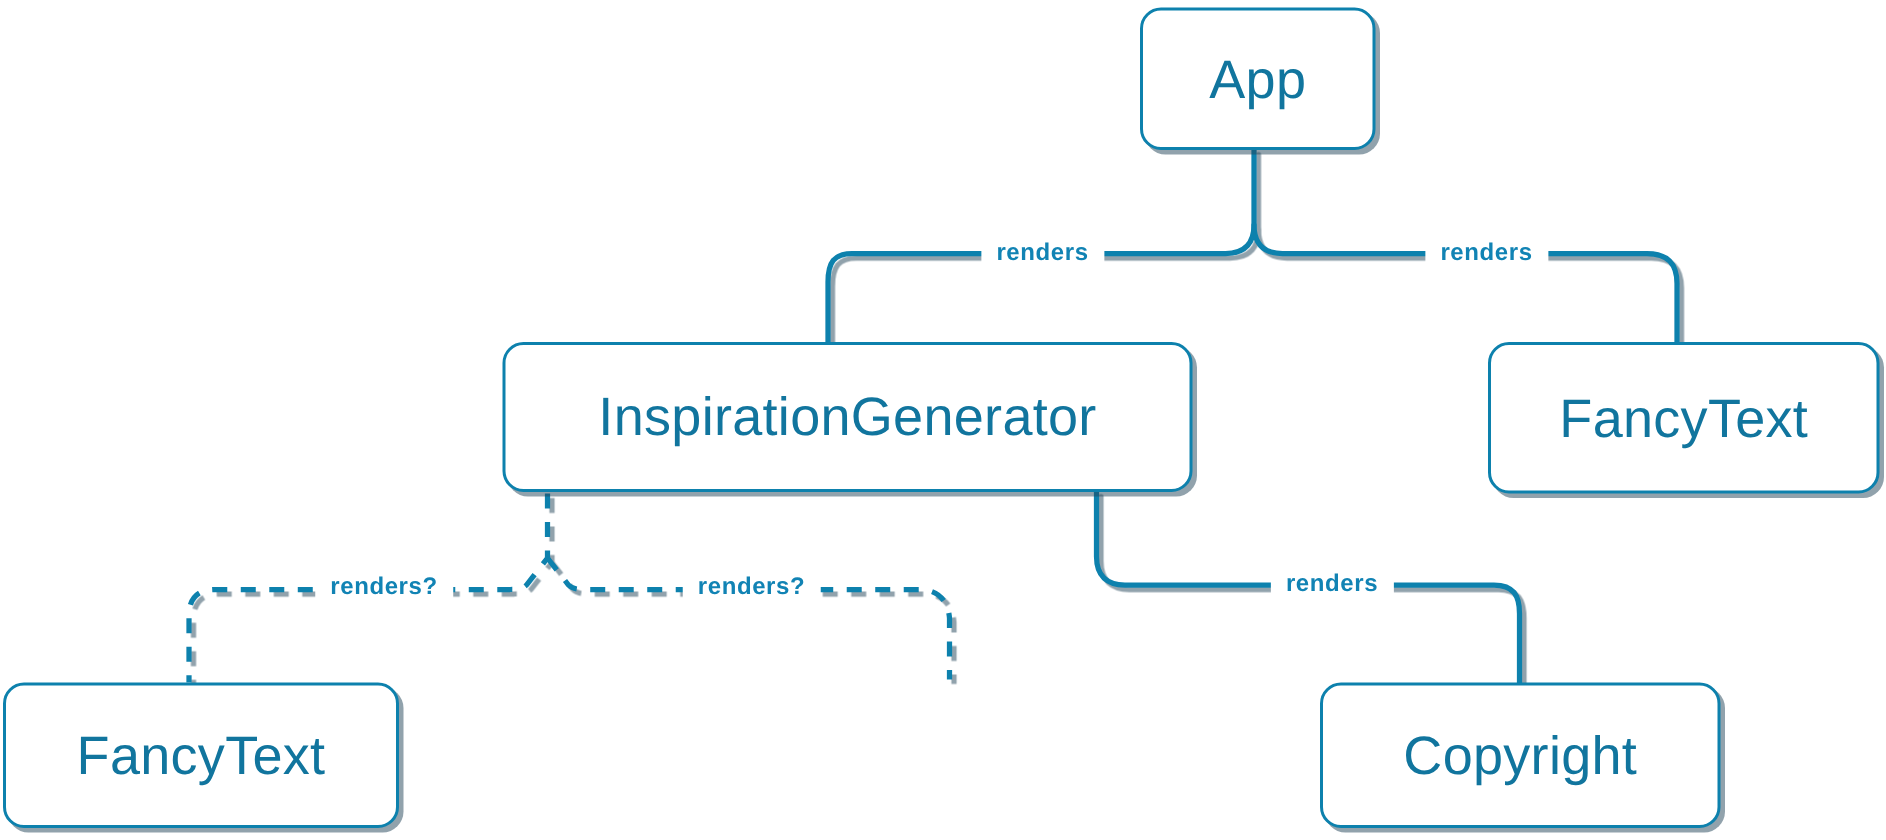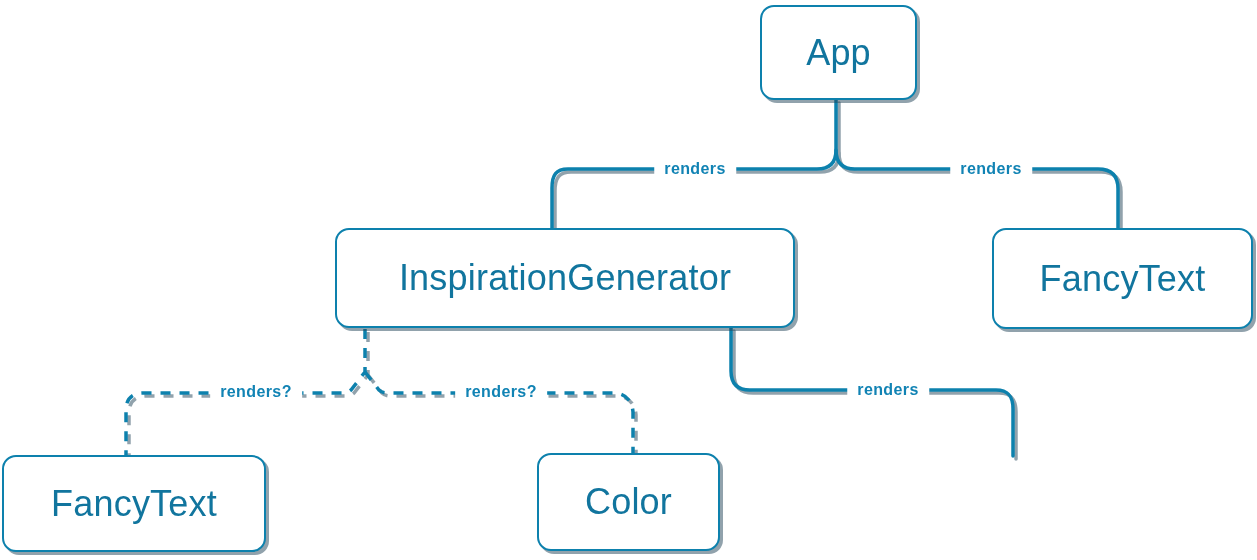--- a/index.html
+++ b/index.html
@@ -81,15 +81,15 @@
   <div class="edge-label lbl-renders-left">renders</div>
   <div class="edge-label lbl-renders-right">renders</div>
   <div class="edge-label lbl-renders-q-left">renders?</div>
   <div class="edge-label lbl-renders-q-right">renders?</div>
   <div class="edge-label lbl-renders-copyright">renders</div>
 
   <div class="node node-ig">InspirationGenerator</div>
   <div class="node node-app">App</div>
   <div class="node node-ft-top">FancyText</div>
   <div class="node node-ft-bottom">FancyText</div>
-  <div class="node node-color">Color</div>
+  <div class="node node-copyright">Copyright</div>
 
 </div>
 
 </body></html>

